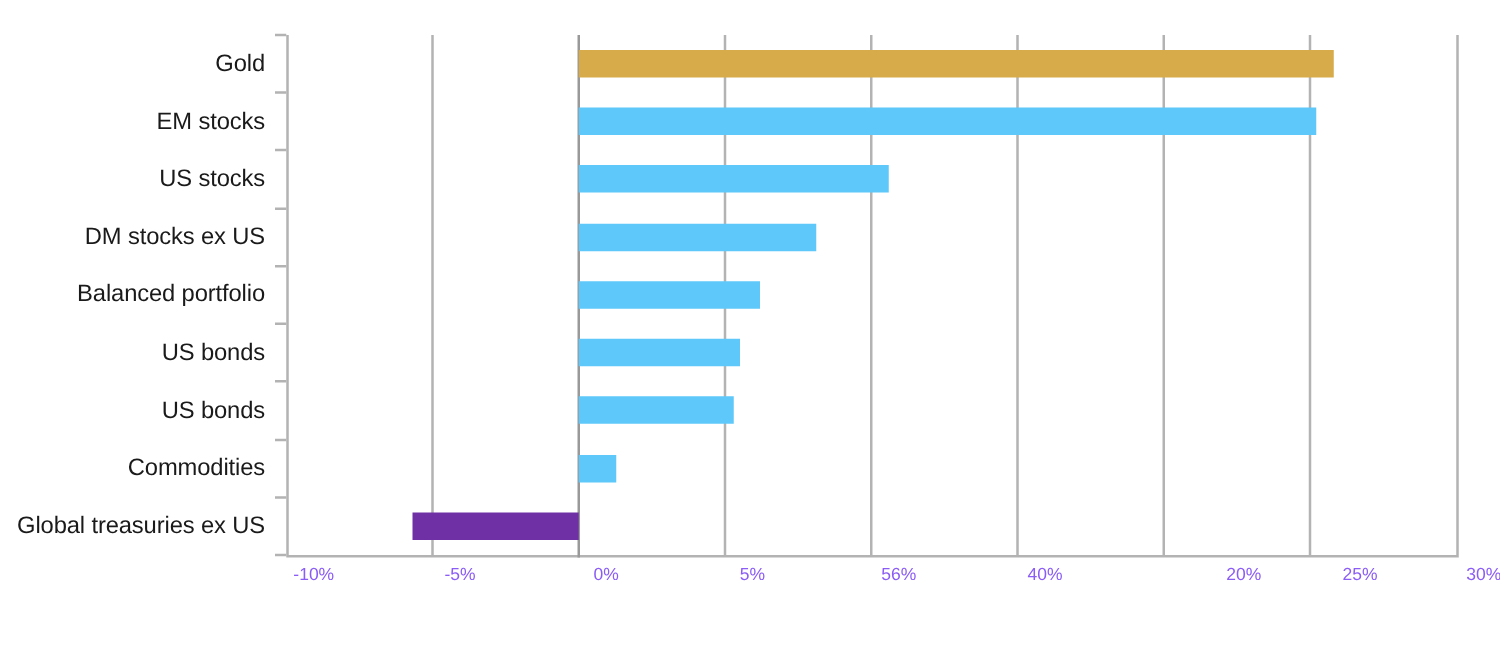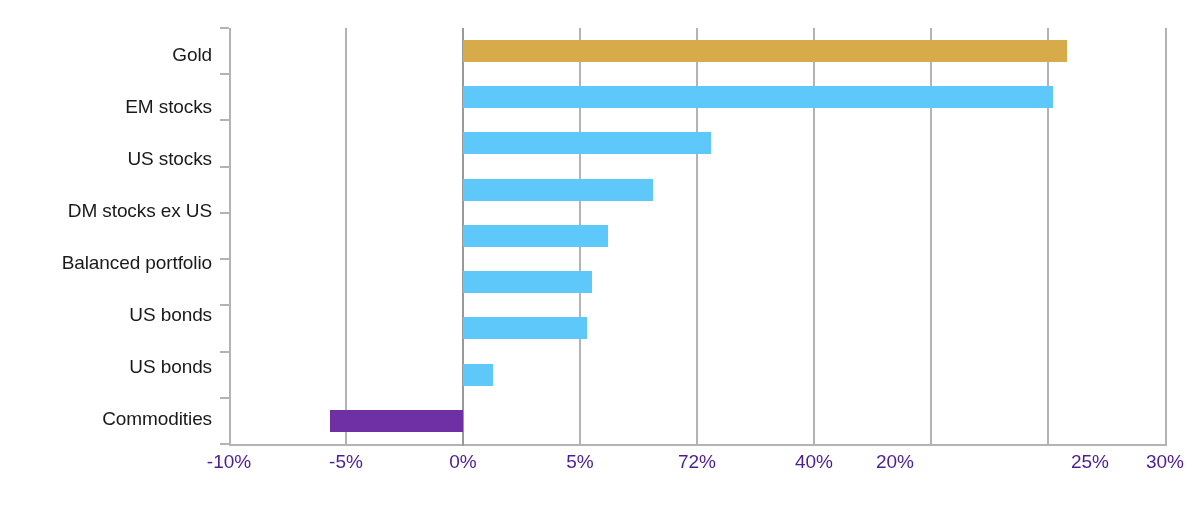--- a/index.html
+++ b/index.html
@@ -128,24 +128,25 @@
     position: absolute;
     left: 229px;
     top: 452px;
     width: 936px;
     height: 26px;
   }
   .xtlabel {
     position: absolute;
     top: 0px;
     transform: translateX(-50%);
-    font-size: 19px;
+    font-size: 14px;
     line-height: 1;
-    color: #4c1d95;
+    color: #8b5cf6;
     white-space: nowrap;
+    margin-left: 22px;
   }
   #xaxis-title {
     position: absolute;
     left: 229px;
     top: 484px;
     width: 936px;
     text-align: center;
     font-size: 19px;
     line-height: 1;
     color: #1a1a1a;
@@ -158,20 +159,21 @@
 
   <div id="ylabels">
       <div class="ycat">Gold</div>
       <div class="ycat">EM stocks</div>
       <div class="ycat">US stocks</div>
       <div class="ycat">DM stocks ex US</div>
       <div class="ycat">Balanced portfolio</div>
       <div class="ycat">US bonds</div>
       <div class="ycat">US bonds</div>
       <div class="ycat">Commodities</div>
+      <div class="ycat">Global treasuries ex US</div>
     </div>
 
   <div id="plot">
     <div id="axis-left"></div>
     <div id="axis-right"></div>
     <div id="axis-bottom"></div>
     <div id="gridlines">
         <div class="gridline" style="left: 116px;"></div>
         <div class="zeroline" style="left: 233px;"></div>
         <div class="gridline" style="left: 350px;"></div>
@@ -221,21 +223,21 @@
           <div class="bar" title="Global treasuries ex US: -5.7%" style="left: 100.62px; width: 133.38px; background: rgb(110, 48, 164);"></div>
         </div>
       </div>
   </div>
 
   <div id="xlabels">
       <div class="xtlabel" style="left: 0px;">-10%</div>
       <div class="xtlabel" style="left: 117px;">-5%</div>
       <div class="xtlabel" style="left: 234px;">0%</div>
       <div class="xtlabel" style="left: 351px;">5%</div>
-      <div class="xtlabel" style="left: 468px;">72%</div>
+      <div class="xtlabel" style="left: 468px;">56%</div>
       <div class="xtlabel" style="left: 585px;">40%</div>
-      <div class="xtlabel" style="left: 666px;">20%</div>
-      <div class="xtlabel" style="left: 861px;">25%</div>
+      <div class="xtlabel" style="left: 744px;">20%</div>
+      <div class="xtlabel" style="left: 837px;">25%</div>
       <div class="xtlabel" style="left: 936px;">30%</div>
     </div>
 
 
 </div>
 
 </body></html>

